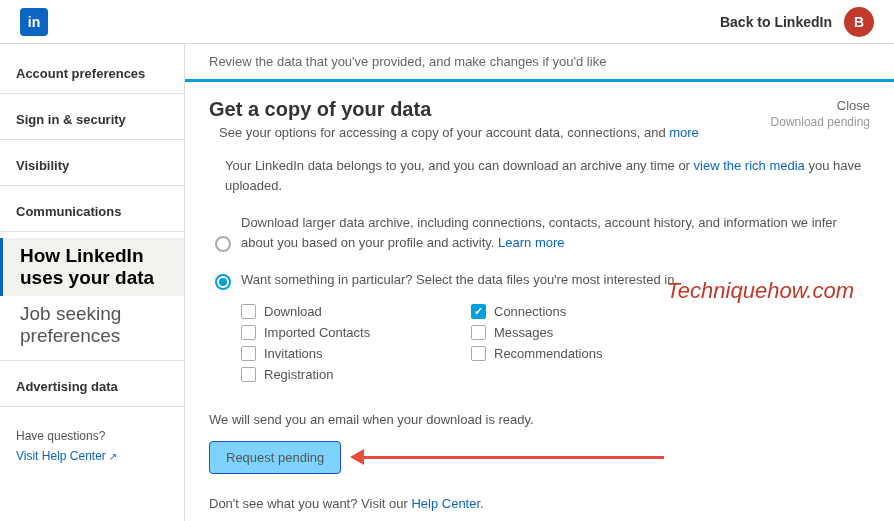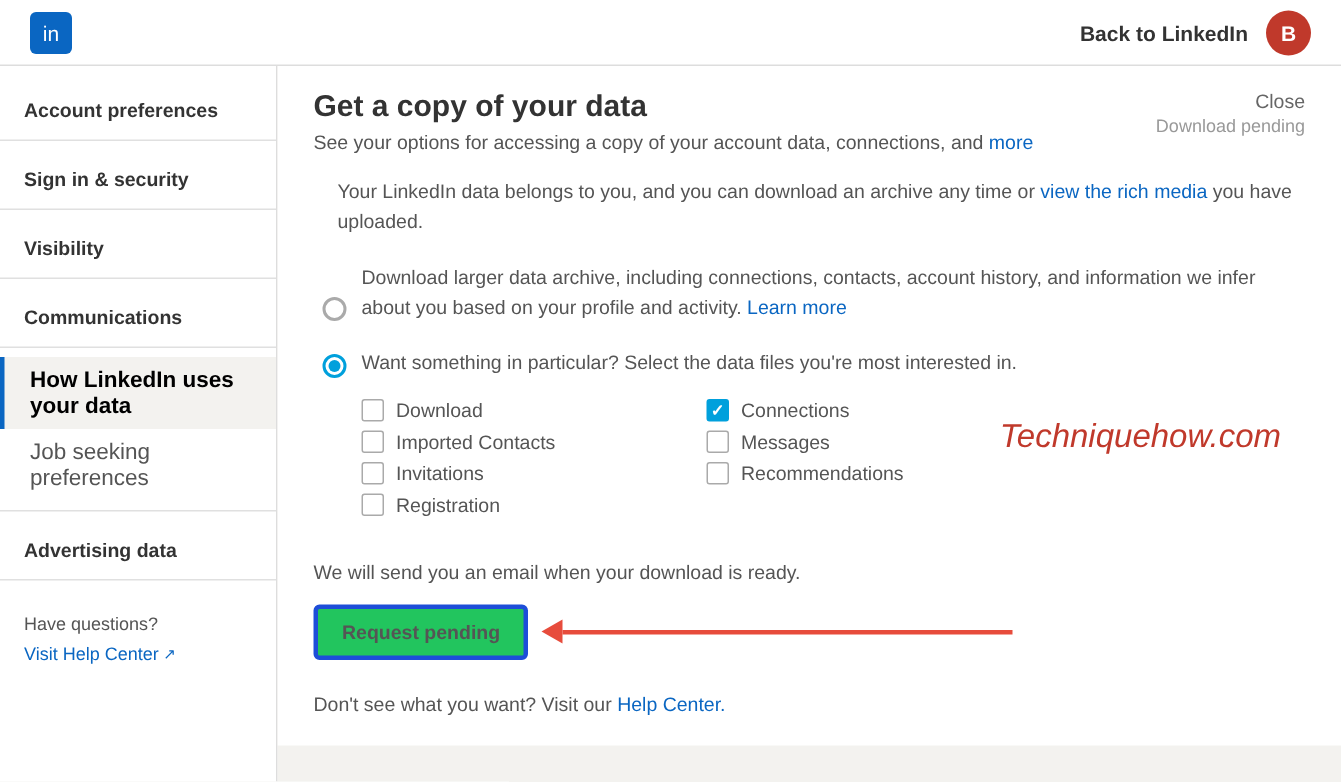--- a/index.html
+++ b/index.html
@@ -14,21 +14,21 @@
       justify-content: space-between;
       padding: 0 20px;
       height: 44px;
       position: fixed;
       top: 0; left: 0; right: 0;
       z-index: 100;
     }
     .linkedin-logo {
       background: #0a66c2;
       color: #fff;
-      font-weight: normal;
+      font-weight: bold;
       font-size: 14px;
       width: 28px; height: 28px;
       display: flex; align-items: center; justify-content: center;
       border-radius: 4px;
     }
     .topnav-right {
       display: flex; align-items: center; gap: 12px;
     }
     .back-to-linkedin {
       font-size: 14px; color: #333; font-weight: 600; cursor: pointer;
@@ -54,21 +54,21 @@
       padding: 10px 0;
       flex-shrink: 0;
       min-height: 100%;
     }
     .sidebar-section-label {
       font-size: 13px; font-weight: 700; color: #333;
       padding: 12px 16px 6px 16px;
       cursor: pointer;
     }
     .sidebar-item {
-      font-size: 15px; color: #555;
+      font-size: 19px; color: #555;
       padding: 7px 16px 7px 20px;
       cursor: pointer;
     }
     .sidebar-item.active {
       color: #000; font-weight: 600;
       border-left: 3px solid #0a66c2;
       padding-left: 17px;
       background: #f3f2ef;
     }
     .sidebar-divider { border: none; border-top: 1px solid #e0e0e0; margin: 6px 0; }
@@ -118,20 +118,21 @@
     }
     .close-link {
       color: #666; font-size: 13px; cursor: pointer; display: block;
     }
     .download-pending-text {
       font-size: 12px; color: #999; display: block; margin-top: 2px;
     }
     .copy-subtitle {
       font-size: 13px; color: #555;
       padding: 0 24px 6px 24px;
+      margin-left: 10px;
     }
     .copy-subtitle a { color: #0a66c2; text-decoration: none; }
 
     .info-text {
       font-size: 13px; color: #555;
       padding: 10px 24px 10px 40px;
       line-height: 1.5;
     }
     .info-text a { color: #0a66c2; text-decoration: none; }
 
@@ -207,27 +208,27 @@
       font-size: 13px; color: #555;
     }
 
     
     .request-btn-wrap {
       padding: 6px 24px 12px 24px;
       position: relative;
       display: flex; align-items: center;
     }
     .request-btn {
-      background: #22c55e;
-      border: 3px solid #1d4ed8;
+      background: #7dd3fc;
+      border: 1px solid #1d4ed8;
       border-radius: 4px;
       padding: 8px 16px;
       font-size: 13px; color: #555;
       cursor: not-allowed;
-      font-weight: 700;
+      font-weight: 400;
     }
     .arrow-wrap {
       display: flex; align-items: center; margin-left: 10px;
     }
     .arrow-line {
       height: 3px; width: 300px; background: #e74c3c;
     }
     .arrow-head {
       width: 0; height: 0;
       border-top: 8px solid transparent;
@@ -275,20 +276,21 @@
     <div class="sidebar-help">Have questions?</div>
     <div class="sidebar-help-link">
       <span>Visit Help Center</span>
       <span class="external-icon">↗</span>
     </div>
   </aside>
 
   <main class="main-content">
     <div class="content-card relative-container">
 
+      <div class="top-strip">Review the data that you've provided, and make changes if you'd like</div>
 
       <div class="copy-header">
         <div>
           <div class="copy-title">Get a copy of your data</div>
           <div class="copy-subtitle" style="padding: 4px 0 0 0;">
             See your options for accessing a copy of your account data, connections, and <a href="#">more</a>
           </div>
         </div>
         <div class="copy-header-right">
           <a class="close-link">Close</a>

